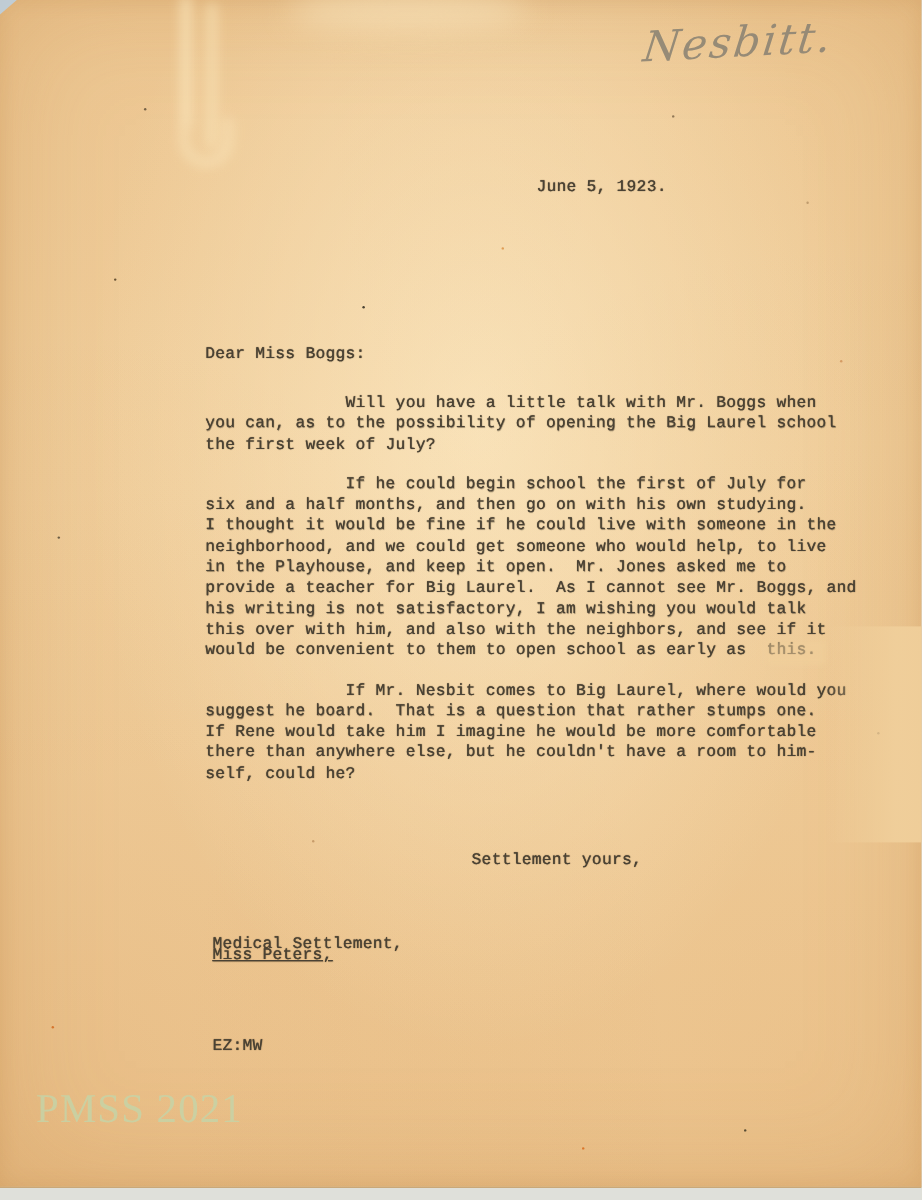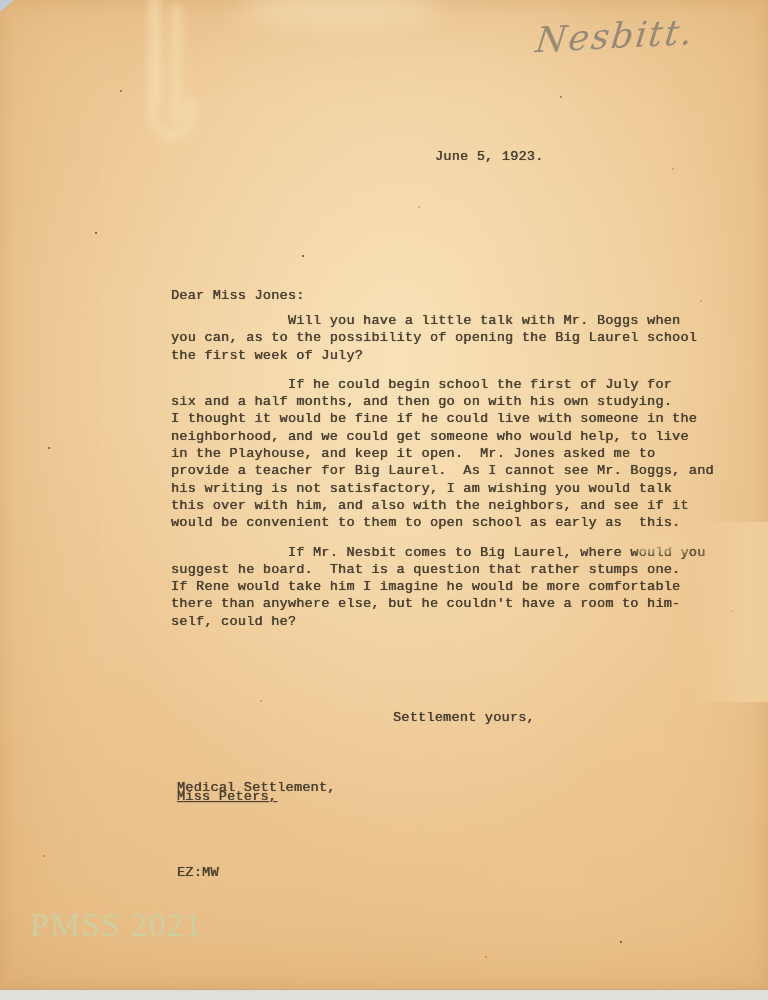--- a/index.html
+++ b/index.html
@@ -74,21 +74,21 @@
     white-space: pre;
   }
   .body-text { position: absolute; left: 171px; top: 312px; }
   .para {
     font-family: "Liberation Mono", "DejaVu Sans Mono", monospace;
     font-size: 13.5px; line-height: 17.3px;
     letter-spacing: 0.25px;
     color: #4a4234;
     text-shadow: 0 0 0.7px rgba(66,56,40,0.9), 0.4px 0.4px 0.6px rgba(66,56,40,0.45);
     white-space: pre;
-    margin: 0 0 12px 0;
+    margin: 16px 0 12px 0;
   }
 
   
   .right-fade {
     position: absolute; left: 688px; top: 522px; width: 80px; height: 180px;
     background: linear-gradient(to right, rgba(240,207,155,0), rgba(240,207,155,0.92) 72%);
     pointer-events: none;
   }
   .and-fade {
     position: absolute; left: 638px; top: 534px; width: 50px; height: 20px;
@@ -128,23 +128,23 @@
     <div class="top-glow"></div>
     <div class="clip-mark">
       <div class="bar1"></div>
       <div class="bar2"></div>
       <div class="loop"></div>
     </div>
     <div class="speckles"></div>
 
     <div class="handwriting">Nesbitt.</div>
 
-    <div class="type" style="left:435px; top:148px;text-align:right;">June 5, 1923.</div>
+    <div class="type" style="left:447px; top:148px;text-align:right;">June 5, 1923.</div>
 
-    <div class="type" style="left:171px; top:287px;">Dear Miss Jones:</div>
+    <div class="type" style="left:171px; top:287px;">Dear Miss Boggs:</div>
 
     <div class="body-text">
       <div class="para">              Will you have a little talk with Mr. Boggs when
 you can, as to the possibility of opening the Big Laurel school
 the first week of July?</div>
       <div class="para">              If he could begin school the first of July for
 six and a half months, and then go on with his own studying.
 I thought it would be fine if he could live with someone in the
 neighborhood, and we could get someone who would help, to live
 in the Playhouse, and keep it open.  Mr. Jones asked me to

